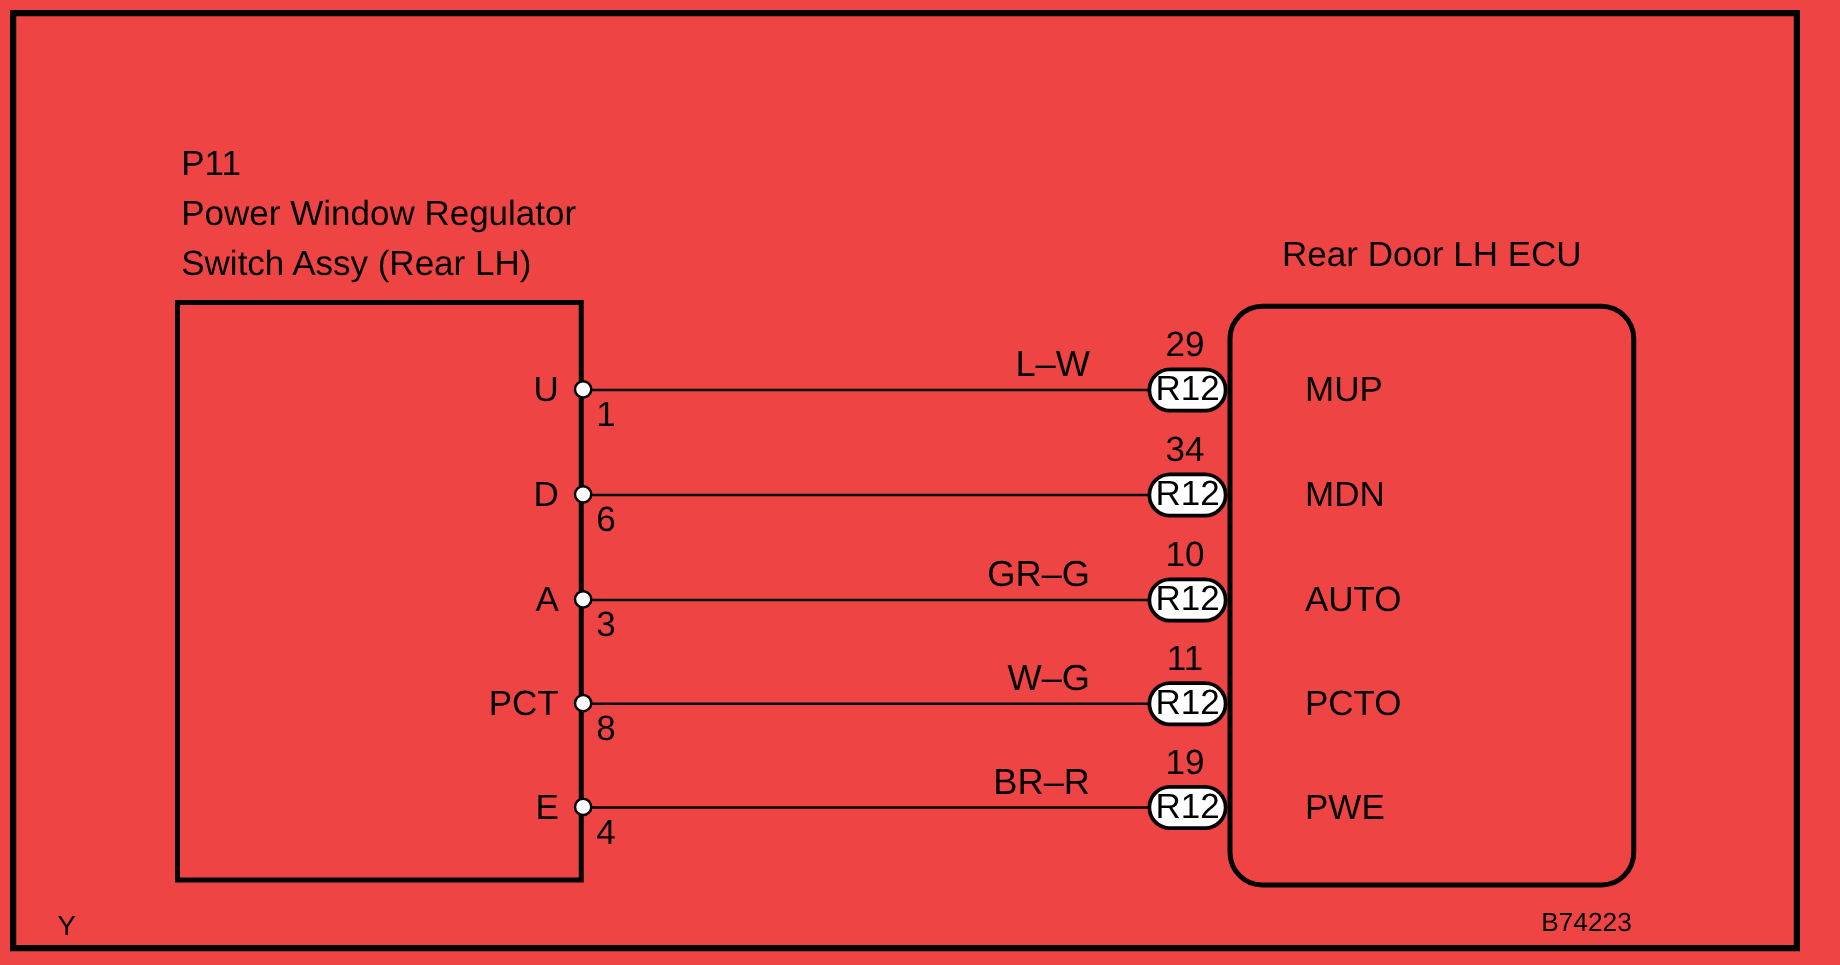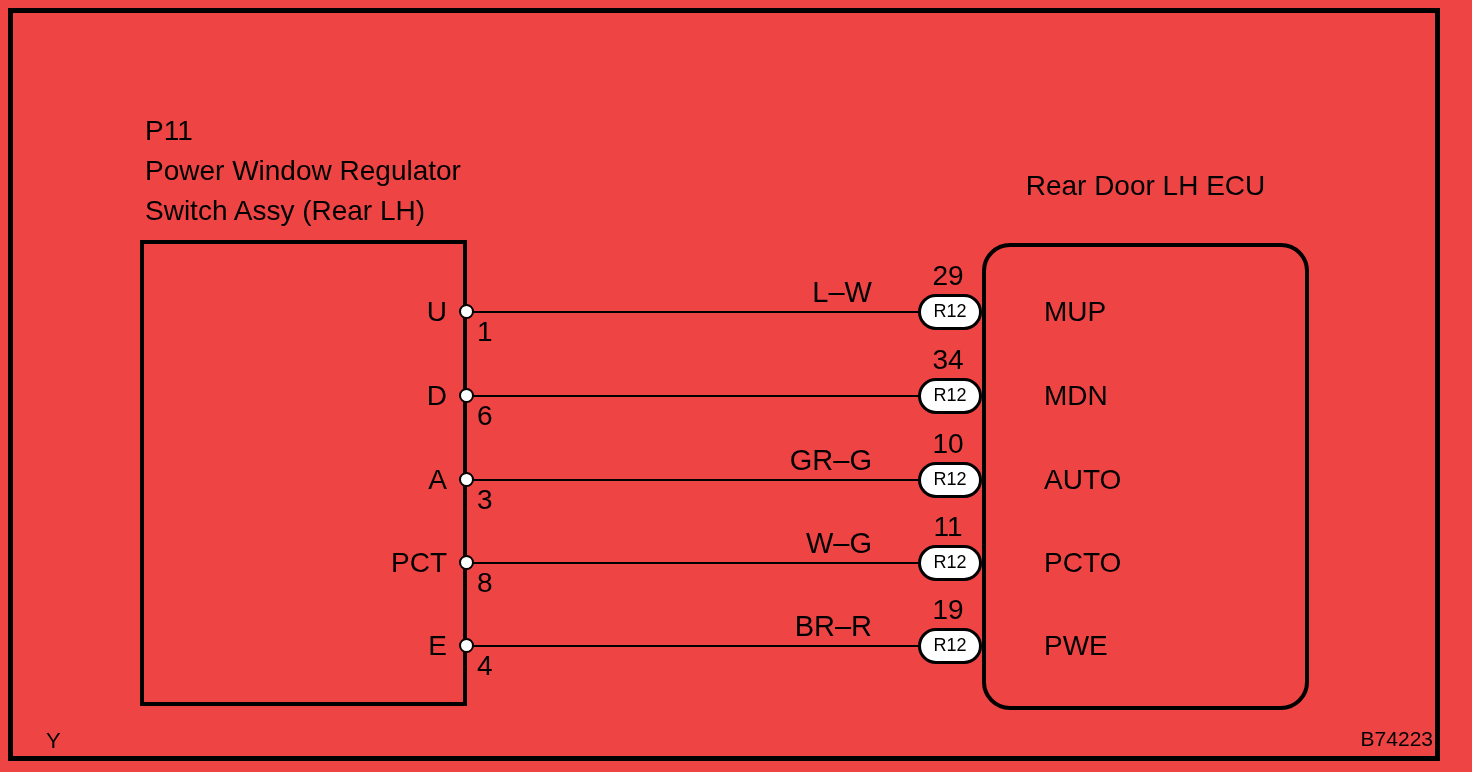--- a/index.html
+++ b/index.html
@@ -8,48 +8,48 @@
 
   .frame{position:absolute;left:8px;top:8px;width:1432px;height:753px;
          border:5px solid #000;box-sizing:border-box;}
 
   
   .sw-header{position:absolute;left:145px;top:111px;font-size:28px;line-height:40px;}
 
   
   .sw-box{position:absolute;left:140px;top:240px;width:327px;height:466px;
           border:4px solid #000;box-sizing:border-box;}
-  .ecu-title{position:absolute;left:982px;top:170px;width:327px;
+  .ecu-title{position:absolute;left:982px;top:188px;width:327px;
              text-align:center;font-size:28px;line-height:32px;}
   .ecu-box{position:absolute;left:982px;top:243px;width:327px;height:467px;
            border:4px solid #000;border-radius:28px;box-sizing:border-box;}
 
   
   .row{position:absolute;left:0;width:1472px;height:100px;z-index:2;}
   .t-label{position:absolute;left:300px;width:147px;text-align:right;
            top:50px;transform:translateY(-50%);font-size:28px;}
   .t-circle{position:absolute;left:459px;top:42px;width:15px;height:15px;
             border:2.5px solid #000;border-radius:50%;background:#fff;
             box-sizing:border-box;}
   .t-num{position:absolute;left:477px;top:55px;font-size:28px;line-height:30px;}
   .wire{position:absolute;left:465px;top:49px;width:455px;height:2px;background:#000;}
   .w-label{position:absolute;left:572px;top:15px;width:300px;text-align:right;
            font-size:29px;line-height:30px;}
   .e-num{position:absolute;left:848px;top:-1px;width:200px;text-align:center;
          font-size:28px;line-height:30px;}
   .e-oval{position:absolute;left:918px;top:32px;width:64px;height:36px;
           border:3.5px solid #000;border-radius:18px;box-sizing:border-box;
-          background:#fff;text-align:center;font-size:18px;line-height:28px;}
+          background:#fff;text-align:center;font-size:28px;line-height:28px;}
   .e-label{position:absolute;left:1044px;top:50px;transform:translateY(-50%);
            font-size:28px;}
 
   
   .page-code{position:absolute;left:46px;top:728px;font-size:22px;}
   .fig-num{position:absolute;left:1233px;top:727px;width:200px;
-           text-align:right;font-size:21px;}
+           text-align:left;font-size:21px;}
 </style>
 </head>
 <body>
 
 <div id="stage">
 
   <div class="frame"></div>
 
   <div class="sw-header">
     <div>P11</div>

